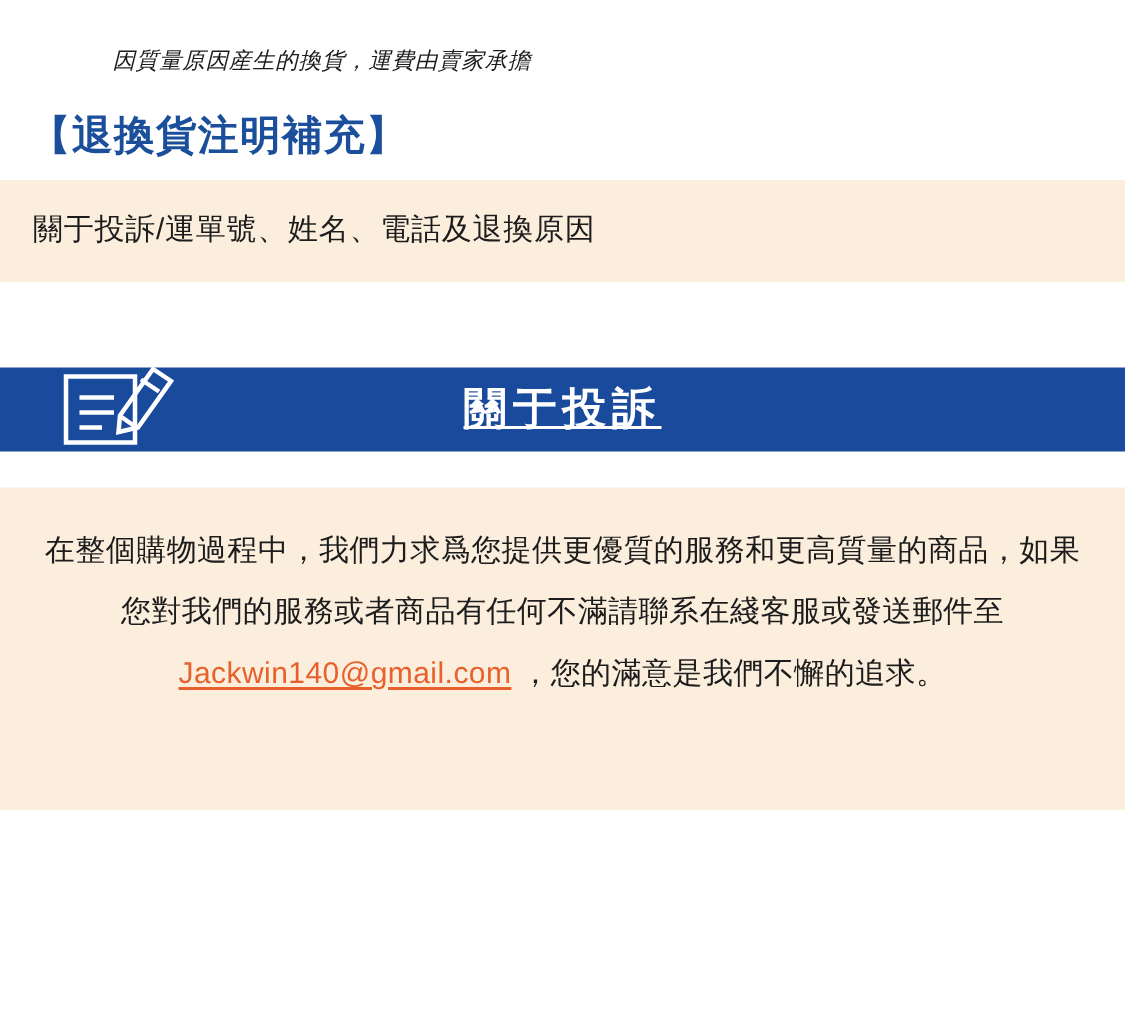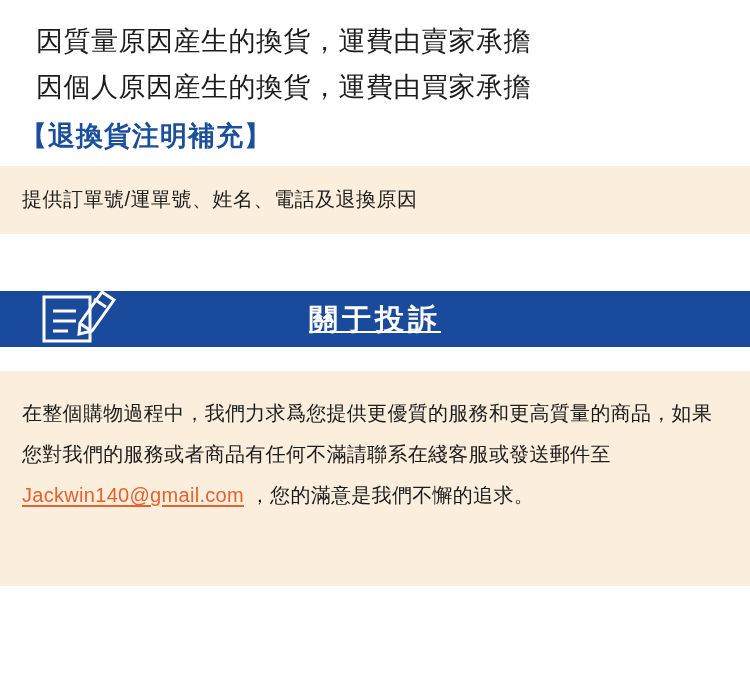--- a/index.html
+++ b/index.html
@@ -20,26 +20,27 @@
     position: relative;
     width: 750px;
     height: 676px;
   }
 
   
   .policy-lines {
     padding: 18px 0 0 0;
   }
   .policy-line {
-    font-size: 27px;
+    font-size: 15px;
     line-height: 46px;
     color: #1c1c1c;
-    padding-left: 36px;
+    padding-left: 75px;
     letter-spacing: 0.5px;
     white-space: nowrap;
+    font-style: italic;
   }
 
   
   .bracket-heading {
     margin-top: 8px;
     padding-left: 20px;
     font-size: 27px;
     font-weight: bold;
     color: #1b4f9c;
     letter-spacing: 1px;
@@ -102,42 +103,41 @@
     margin-top: 22px;
     background: #fbeedd;
     padding: 22px 0 70px 0;
   }
   .bottom-para {
     font-size: 20px;
     line-height: 41px;
     color: #1c1c1c;
     padding: 0 22px;
     letter-spacing: 0.3px;
-    text-align: left;
+    text-align: center;
   }
   .email-link {
     color: #e8612c;
     text-decoration: underline;
     text-underline-offset: 3px;
   }
 </style>
 </head>
 <body>
 
 <div class="page">
 
   <div class="policy-lines">
     <div class="policy-line">因質量原因産生的換貨，運費由賣家承擔</div>
-    <div class="policy-line">因個人原因産生的換貨，運費由買家承擔</div>
   </div>
 
   <div class="bracket-heading">【退換貨注明補充】</div>
 
   <div class="note-block">
-    <div class="note-line">提供訂單號/運單號、姓名、電話及退換原因</div>
+    <div class="note-line">關于投訴/運單號、姓名、電話及退換原因</div>
   </div>
 
   <div class="banner-wrap">
     <div class="banner-bar"></div>
     <div class="banner-title">關于投訴</div>
     <div class="banner-icon">
       <svg width="84" height="70" viewBox="0 0 84 70" xmlns="http://www.w3.org/2000/svg">
 
         <rect x="8" y="18" width="46" height="44" fill="none" stroke="#ffffff" stroke-width="3"></rect>
         <line x1="17" y1="32" x2="40" y2="32" stroke="#ffffff" stroke-width="3"></line>

